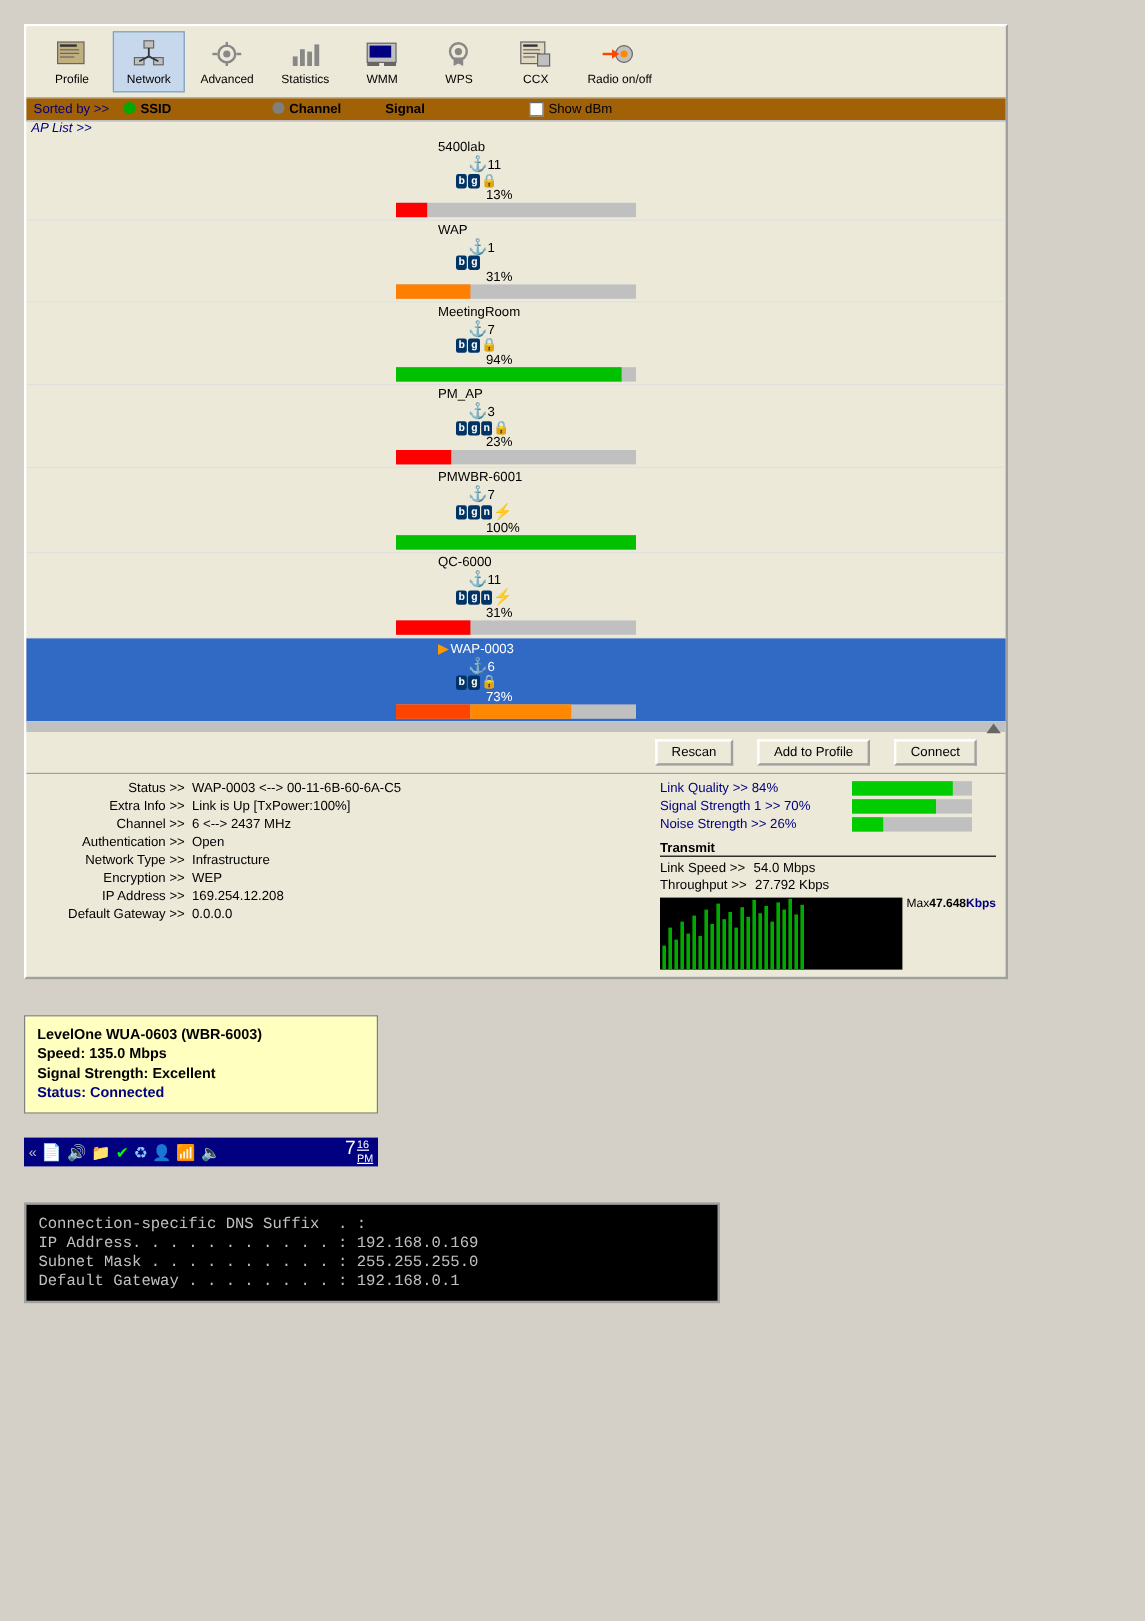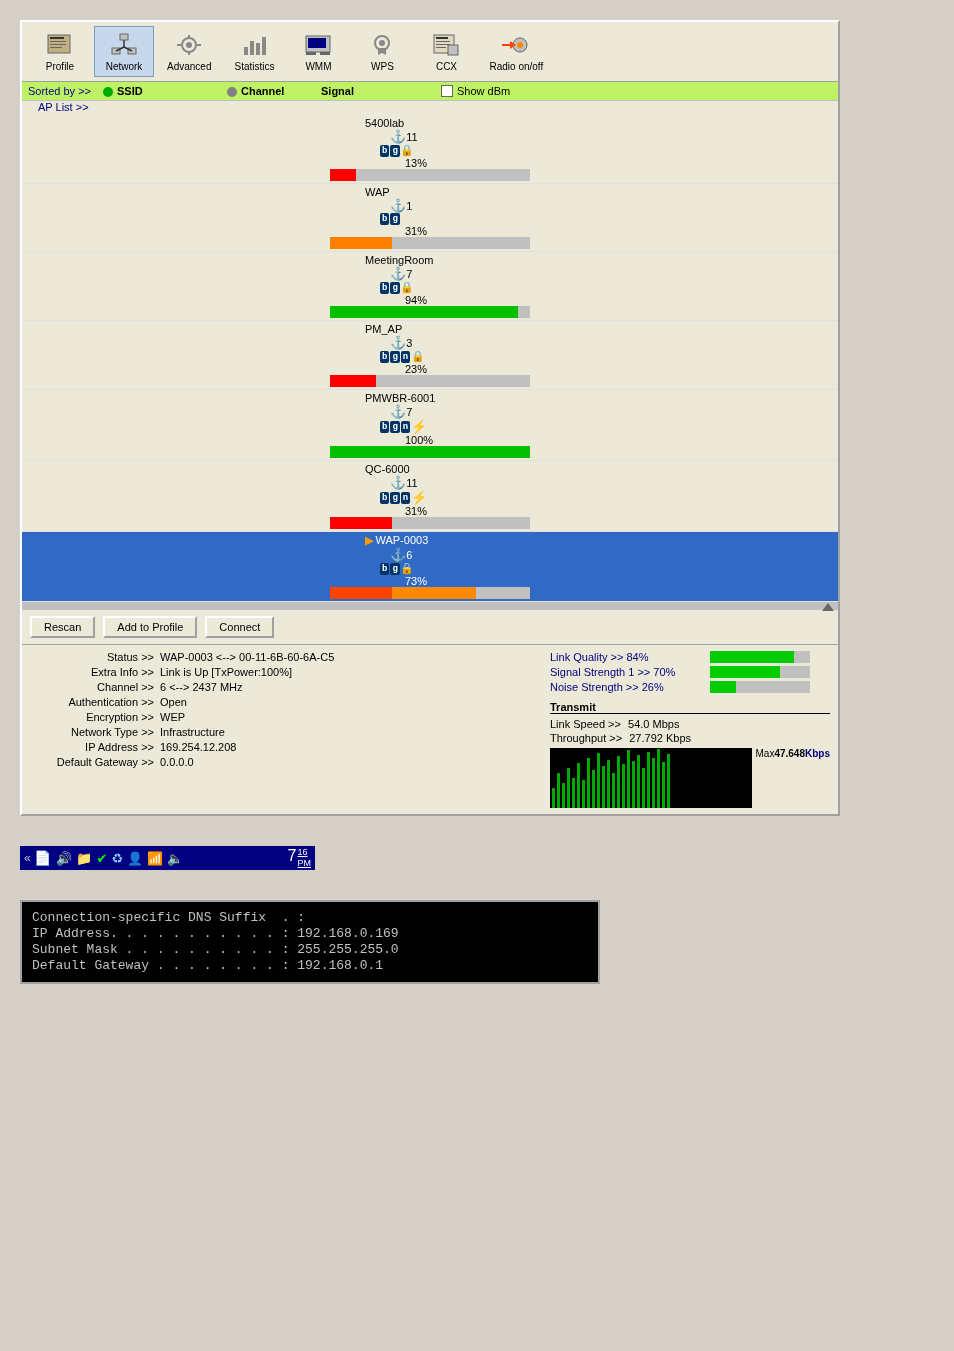--- a/index.html
+++ b/index.html
@@ -116,22 +116,23 @@
       left: 0;
       top: 0;
     }
 
     .signal-low { background: #ff0000; }
     .signal-mid { background: #ff8000; }
     .signal-full { background: #00c000; }
 
     .button-row {
       display: flex;
-      gap: 8px;
-      padding: 6px 8px;
+      gap: 20px;
+      padding: 6px 24px;
+      justify-content: flex-end;
     }
 
     .btn {
       background: #ece9d8;
       border: 2px solid;
       border-color: #ffffff #a0a0a0 #a0a0a0 #ffffff;
       padding: 3px 12px;
       font-size: 11px;
       cursor: pointer;
       font-family: Tahoma, Arial, sans-serif;
@@ -352,24 +353,24 @@
     }
 
     .selected-arrow {
       color: #ff6600;
       font-weight: bold;
       margin-right: 2px;
     }
 
     .header-row-flex {
       display: flex;
-      align-items: flex-end;
+      align-items: flex-start;
       padding: 3px 6px;
       border-bottom: 1px solid #c0c0c0;
-      background: #bef264;
+      background: #a16207;
     }
   </style>
 </head>
 <body>
 
 <div class="main-container">
 
   <div class="utility-window">
 
     <div class="toolbar">
@@ -474,21 +475,21 @@
       <span class="dot-green"></span>
       <span style="font-weight:bold;width:110px;display:inline-block;">SSID</span>
       <span class="dot-gray"></span>
       <span style="font-weight:bold;width:80px;display:inline-block;">Channel</span>
       <span style="font-weight:bold;width:40px;display:inline-block;">Signal</span>
       <span style="width:80px;display:inline-block;"></span>
       <span class="checkbox-empty"></span>
       <span>Show dBm</span>
     </div>
 
-    <div style="padding-left:16px;font-size:11px;color:#000080;margin-bottom:2px;">
+    <div style="padding-left:4px;font-size:11px;color:#000080;margin-bottom:2px;font-style:italic;">
       <span style="cursor:pointer;">AP List &gt;&gt;</span>
     </div>
 
     <div class="ap-table">
 
       <div class="ap-row">
         <span class="ap-name">5400lab</span>
         <span class="ap-channel" style="font-size:13px;">⚓<span style="font-size:11px;">11</span></span>
         <span class="ap-mode-icons">
           <span class="mode-icon">b</span>
@@ -617,26 +618,26 @@
         </div>
         <div class="status-row">
           <span class="status-label">Channel &gt;&gt;</span>
           <span class="status-value">6 &lt;--&gt; 2437 MHz</span>
         </div>
         <div class="status-row">
           <span class="status-label">Authentication &gt;&gt;</span>
           <span class="status-value">Open</span>
         </div>
         <div class="status-row">
+          <span class="status-label">Network Type &gt;&gt;</span>
+          <span class="status-value">Infrastructure</span>
+        </div>
+        <div class="status-row">
           <span class="status-label">Encryption &gt;&gt;</span>
           <span class="status-value">WEP</span>
-        </div>
-        <div class="status-row">
-          <span class="status-label">Network Type &gt;&gt;</span>
-          <span class="status-value">Infrastructure</span>
         </div>
         <div class="status-row">
           <span class="status-label">IP Address &gt;&gt;</span>
           <span class="status-value">169.254.12.208</span>
         </div>
         <div class="status-row">
           <span class="status-label">Default Gateway &gt;&gt;</span>
           <span class="status-value">0.0.0.0</span>
         </div>
       </div>
@@ -710,20 +711,26 @@
             </div>
           </div>
         </div>
 
       </div>
     </div>
 
   </div>
 
   <div style="margin-bottom:30px;">
+    <div class="taskbar-tooltip">
+      <div class="taskbar-tooltip-line">LevelOne WUA-0603 (WBR-6003)</div>
+      <div class="taskbar-tooltip-line">Speed: 135.0 Mbps</div>
+      <div class="taskbar-tooltip-line">Signal Strength: Excellent</div>
+      <div class="taskbar-tooltip-line" style="font-weight:bold;color:#000080;">Status: Connected</div>
+    </div>
     <div class="taskbar-bar" style="width:295px;">
       <span style="color:#c0c0c0;font-size:12px;">«</span>
       <span style="color:#00ff00;font-size:14px;">📄</span>
       <span style="color:#ffff00;font-size:13px;">🔊</span>
       <span style="color:#ffaa00;font-size:13px;">📁</span>
       <span style="color:#00ff00;font-size:13px;">✔</span>
       <span style="color:#88ccff;font-size:13px;">♻</span>
       <span style="color:#ffdd88;font-size:13px;">👤</span>
       <span style="color:#88ff88;font-size:13px;">📶</span>
       <span style="color:#ffffff;font-size:13px;">🔈</span>

